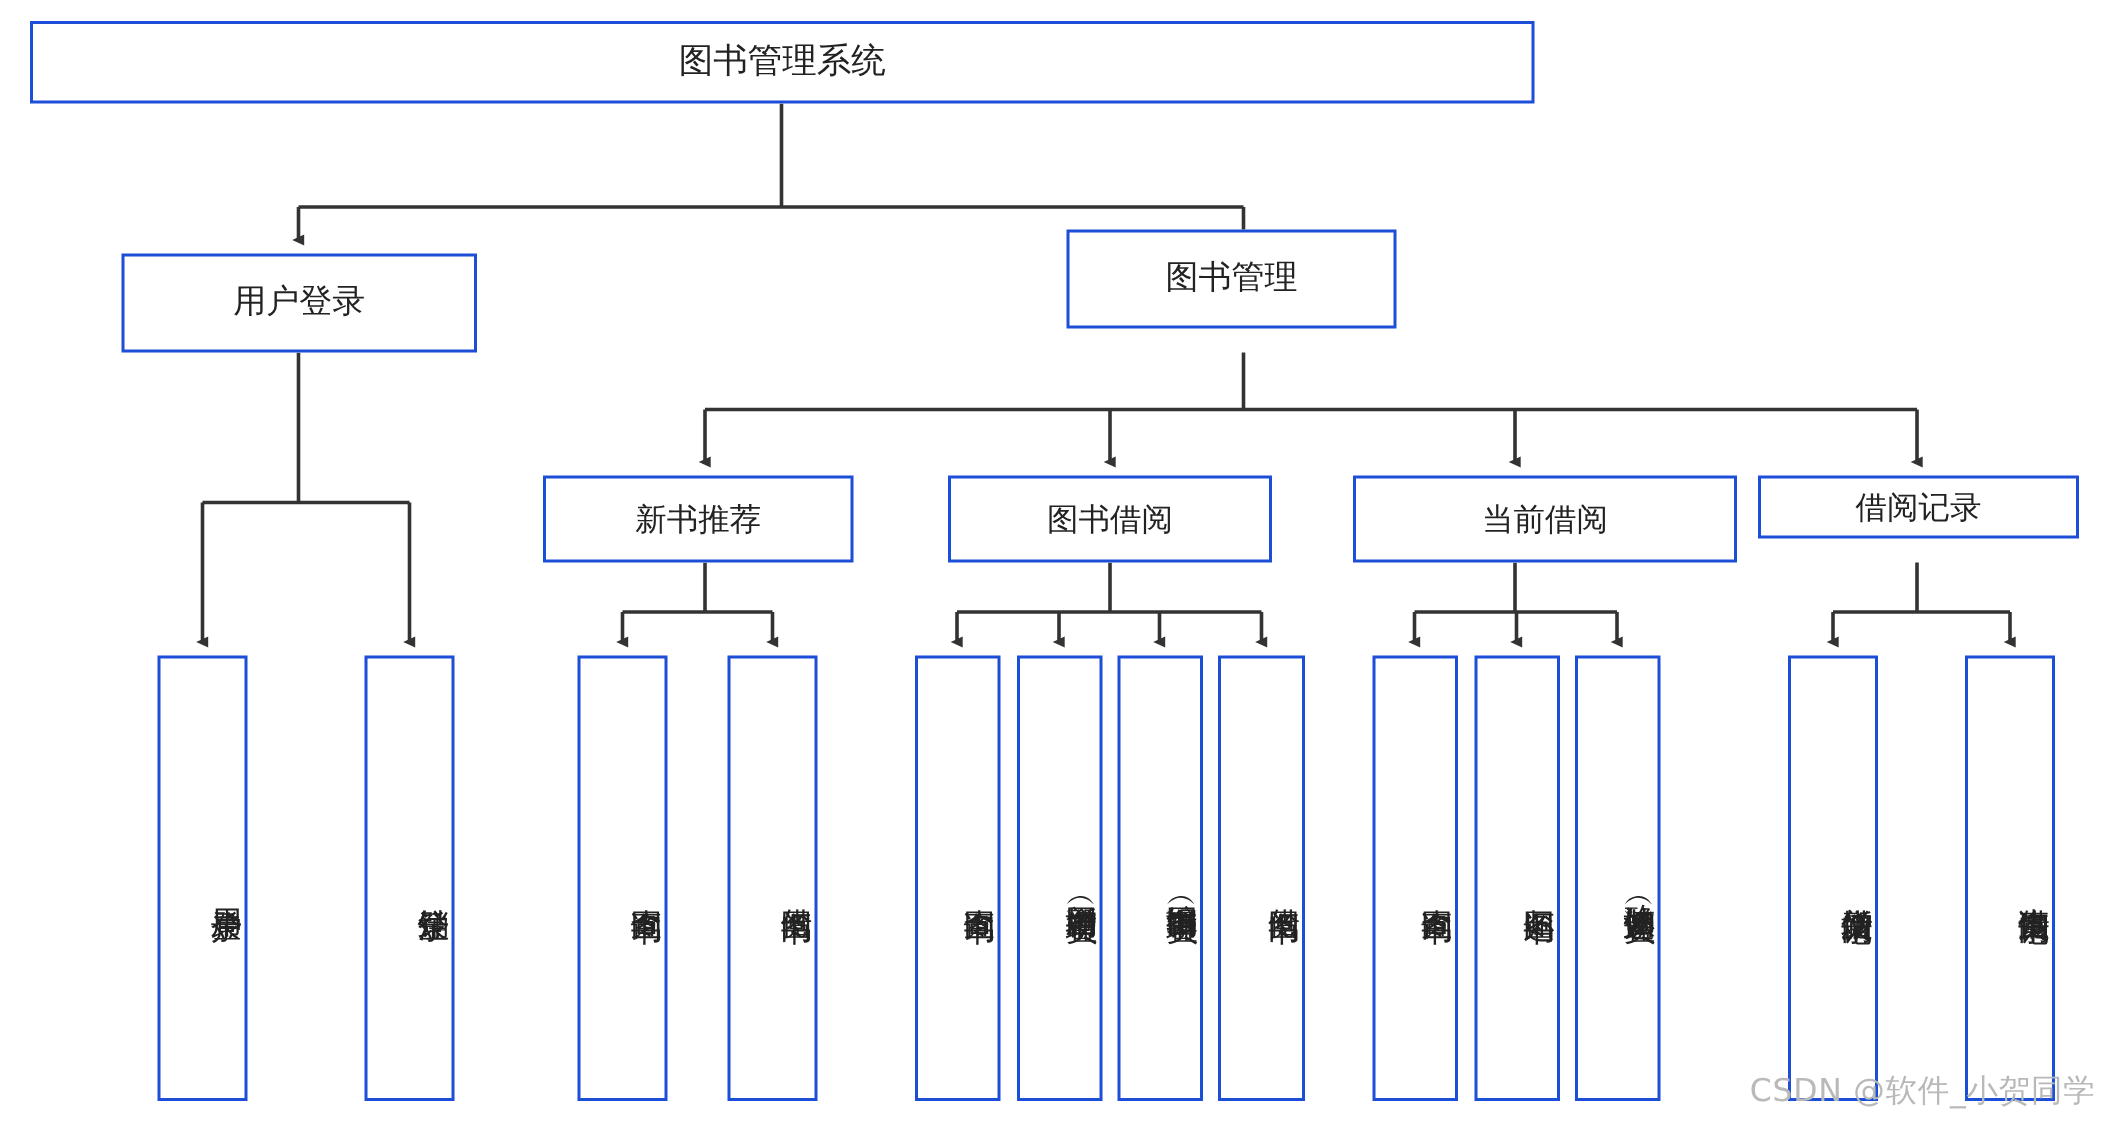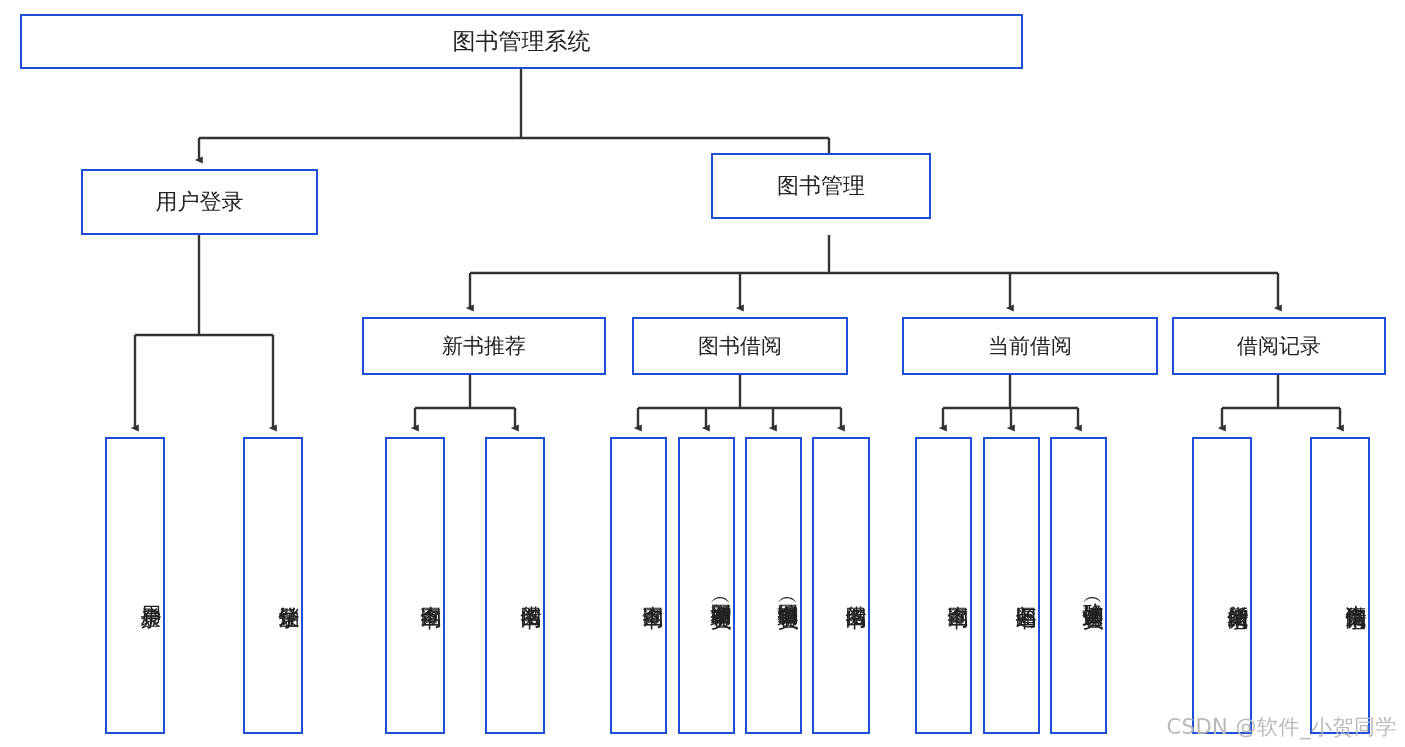--- a/index.html
+++ b/index.html
@@ -126,30 +126,30 @@
     <span class="label">图书管理系统</span>
   </div>
 
   <div class="node level2" style="left: 81px; top: 169px; width: 237px; height: 66px;">
     <span class="label">用户登录</span>
   </div>
   <div class="node level2" style="left: 711px; top: 153px; width: 220px; height: 66px;">
     <span class="label">图书管理</span>
   </div>
 
-  <div class="node level3" style="left: 362px; top: 317px; width: 244px; height: 58px;">
+  <div class="node level3" style="left: 362px; top: 317px; width: 207px; height: 58px;">
     <span class="label">新书推荐</span>
   </div>
   <div class="node level3" style="left: 632px; top: 317px; width: 216px; height: 58px;">
     <span class="label">图书借阅</span>
   </div>
   <div class="node level3" style="left: 902px; top: 317px; width: 256px; height: 58px;">
     <span class="label">当前借阅</span>
   </div>
-  <div class="node level3" style="left: 1172px; top: 317px; width: 214px; height: 58px;">
+  <div class="node level3" style="left: 1172px; top: 317px; width: 214px; height: 42px;">
     <span class="label">借阅记录</span>
   </div>
 
   <div class="node leaf" style="left: 105px; top: 437px; width: 60px; height: 297px;">
     <span class="label">用户登录</span>
   </div>
   <div class="node leaf" style="left: 243px; top: 437px; width: 60px; height: 297px;">
     <span class="label">注销登录</span>
   </div>
   <div class="node leaf" style="left: 385px; top: 437px; width: 60px; height: 297px;">

